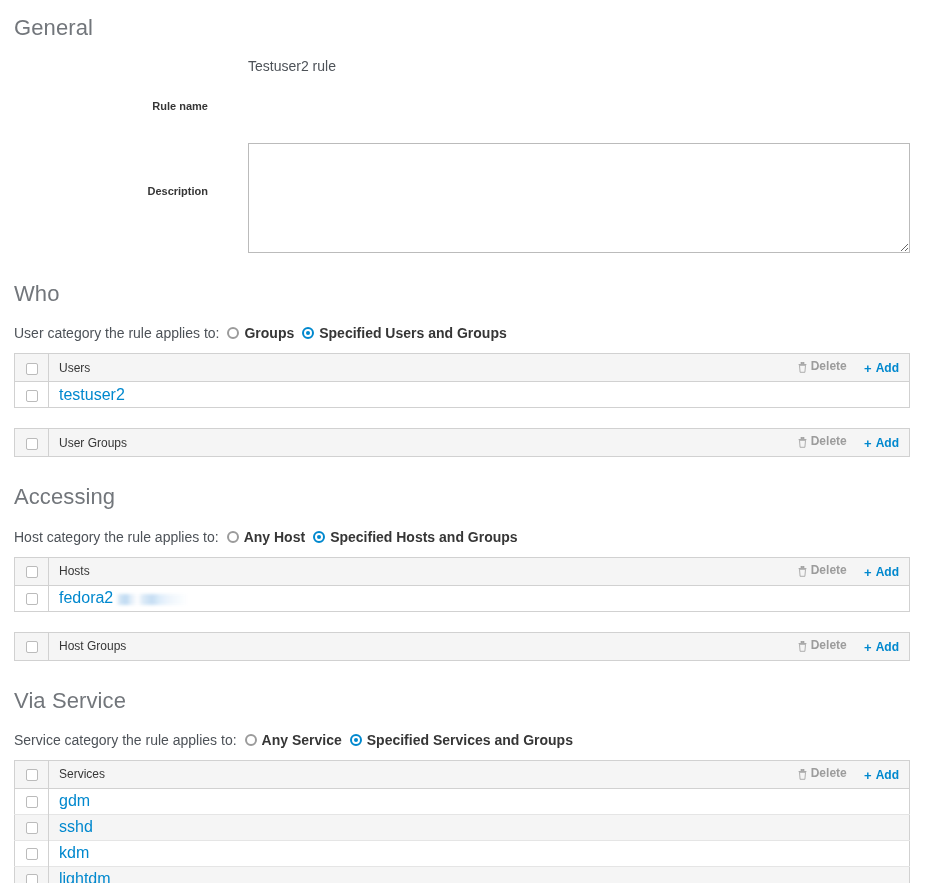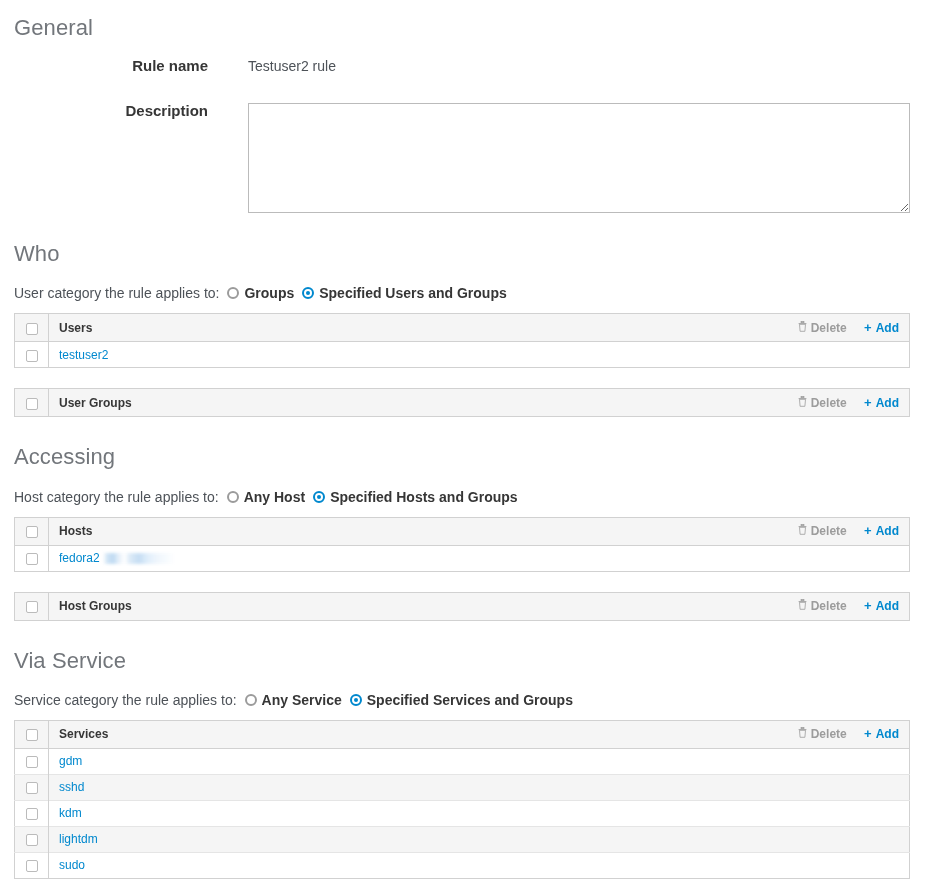--- a/index.html
+++ b/index.html
@@ -26,23 +26,24 @@
     line-height: 1.1;
   }
 
   
   .form-row { display: flex; align-items: flex-start; }
   .form-label {
     width: 208px;
     text-align: right;
     font-weight: bold;
     color: #363636;
-    font-size: 15px;
+    font-size: 11px;
     padding-right: 0;
     line-height: 16px;
+    margin-top: 40px;
   }
   .form-value {
     margin-left: 40px;
     color: #4d5258;
     font-size: 14px;
     line-height: 16px;
   }
   .desc-textarea {
     margin-left: 40px;
     width: 662px;
@@ -115,21 +116,21 @@
     width: 34px;
     text-align: center;
     border-right: 1px solid #d1d1d1 !important;
   }
   .col-name {
     padding-left: 10px !important;
     text-align: left;
     font-size: 12px;
   }
   .tbl thead .col-name {
-    font-weight: bold;
+    font-weight: normal;
     color: #363636;
   }
   .col-actions {
     text-align: right;
     padding-right: 10px !important;
     white-space: nowrap;
   }
   .tbl tbody td { border-top: 1px solid #e5e5e5; }
   .tbl tbody tr:first-child td { border-top: 0; }
   .tbl tbody tr.stripe { background: #f5f5f5; }
@@ -140,40 +141,40 @@
     border-radius: 2px;
     background: #ffffff;
     display: inline-block;
     vertical-align: middle;
     cursor: pointer;
   }
   .link {
     color: #0088ce;
     text-decoration: none;
     cursor: pointer;
-    font-size: 12px;
+    font-size: 16px;
   }
 
   .redacted {
     display: inline-block;
     vertical-align: middle;
     margin-left: 3px;
     height: 11px;
     width: 72px;
     background: linear-gradient(90deg,
        #ffffff 0%, #cfe3f5 6%, #bcd9f2 14%, #e6f0fa 22%,
        #ffffff 30%, #d9e9f7 38%, #c3dcf3 50%, #dfeefb 62%,
        #eef5fc 74%, #f7fbfe 88%, #ffffff 100%);
     filter: blur(1.4px);
     opacity: .95;
   }
 
   .act-btn {
     display: inline-flex;
-    align-items: flex-start;
+    align-items: flex-end;
     gap: 4px;
     font-size: 12px;
     cursor: pointer;
     margin-left: 14px;
   }
   .act-delete { color: #9c9c9c; }
   .act-add { color: #0088ce; }
   .act-add .plus {
     font-weight: bold;
     font-size: 13px;

